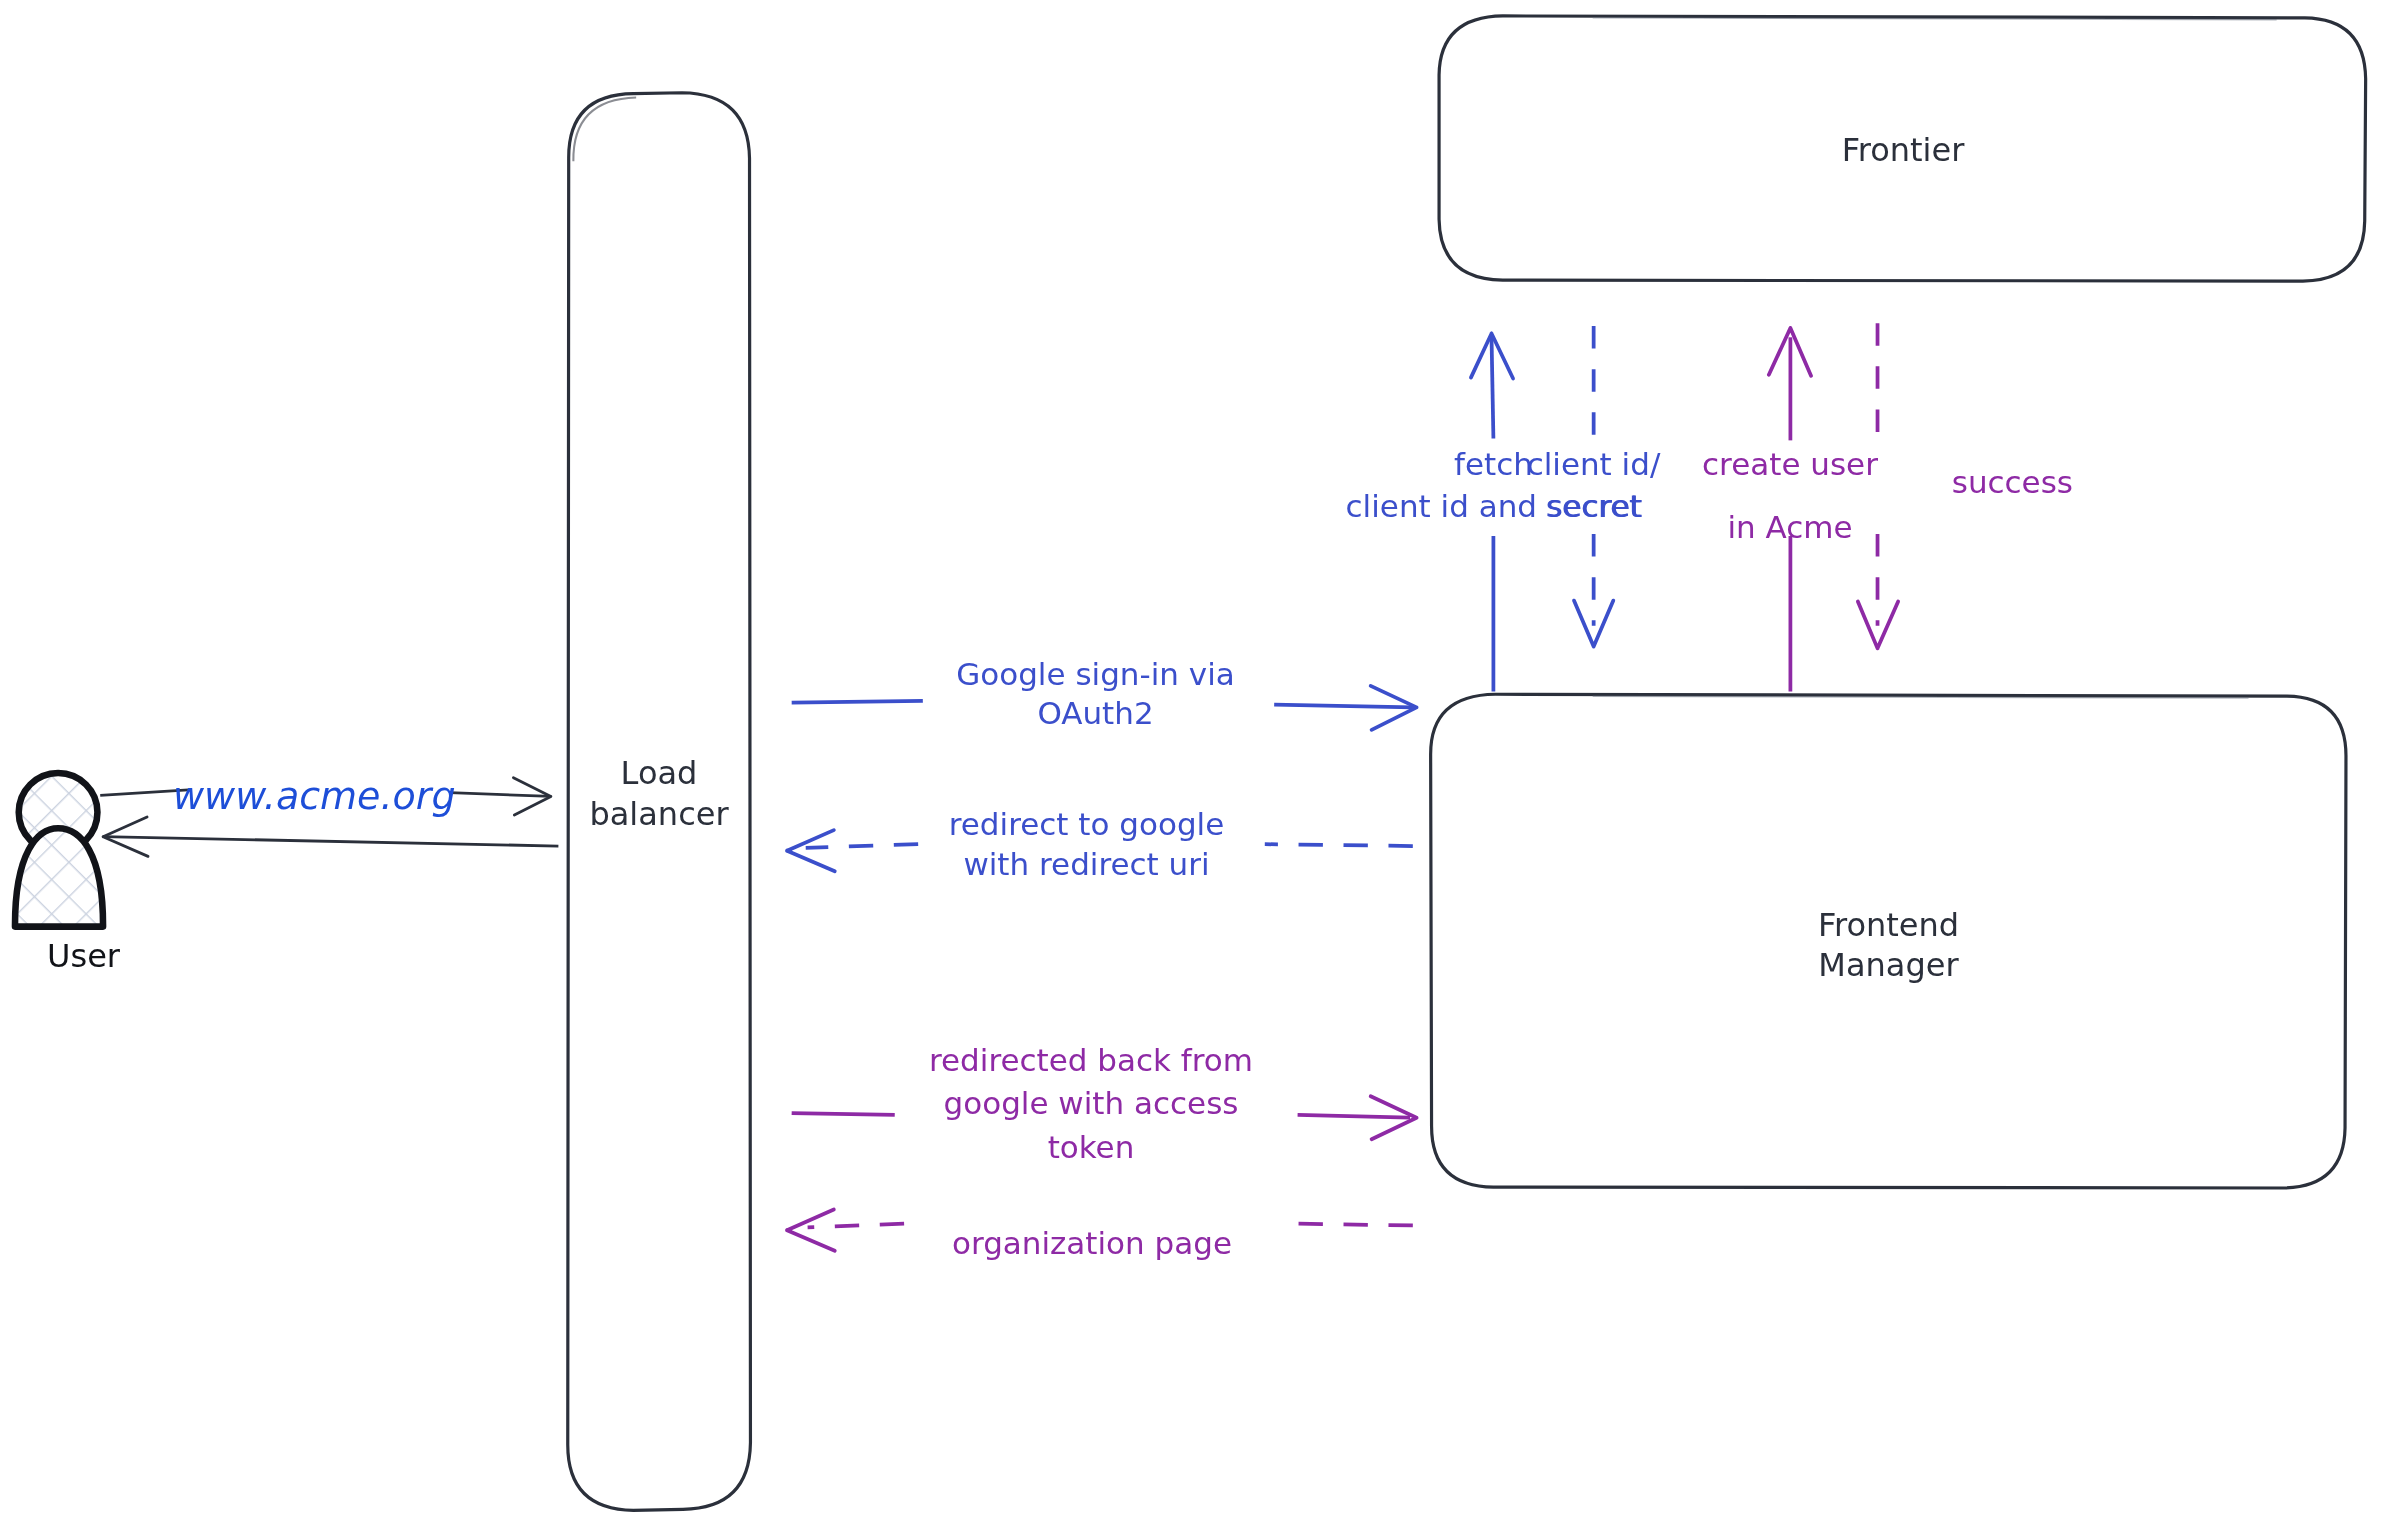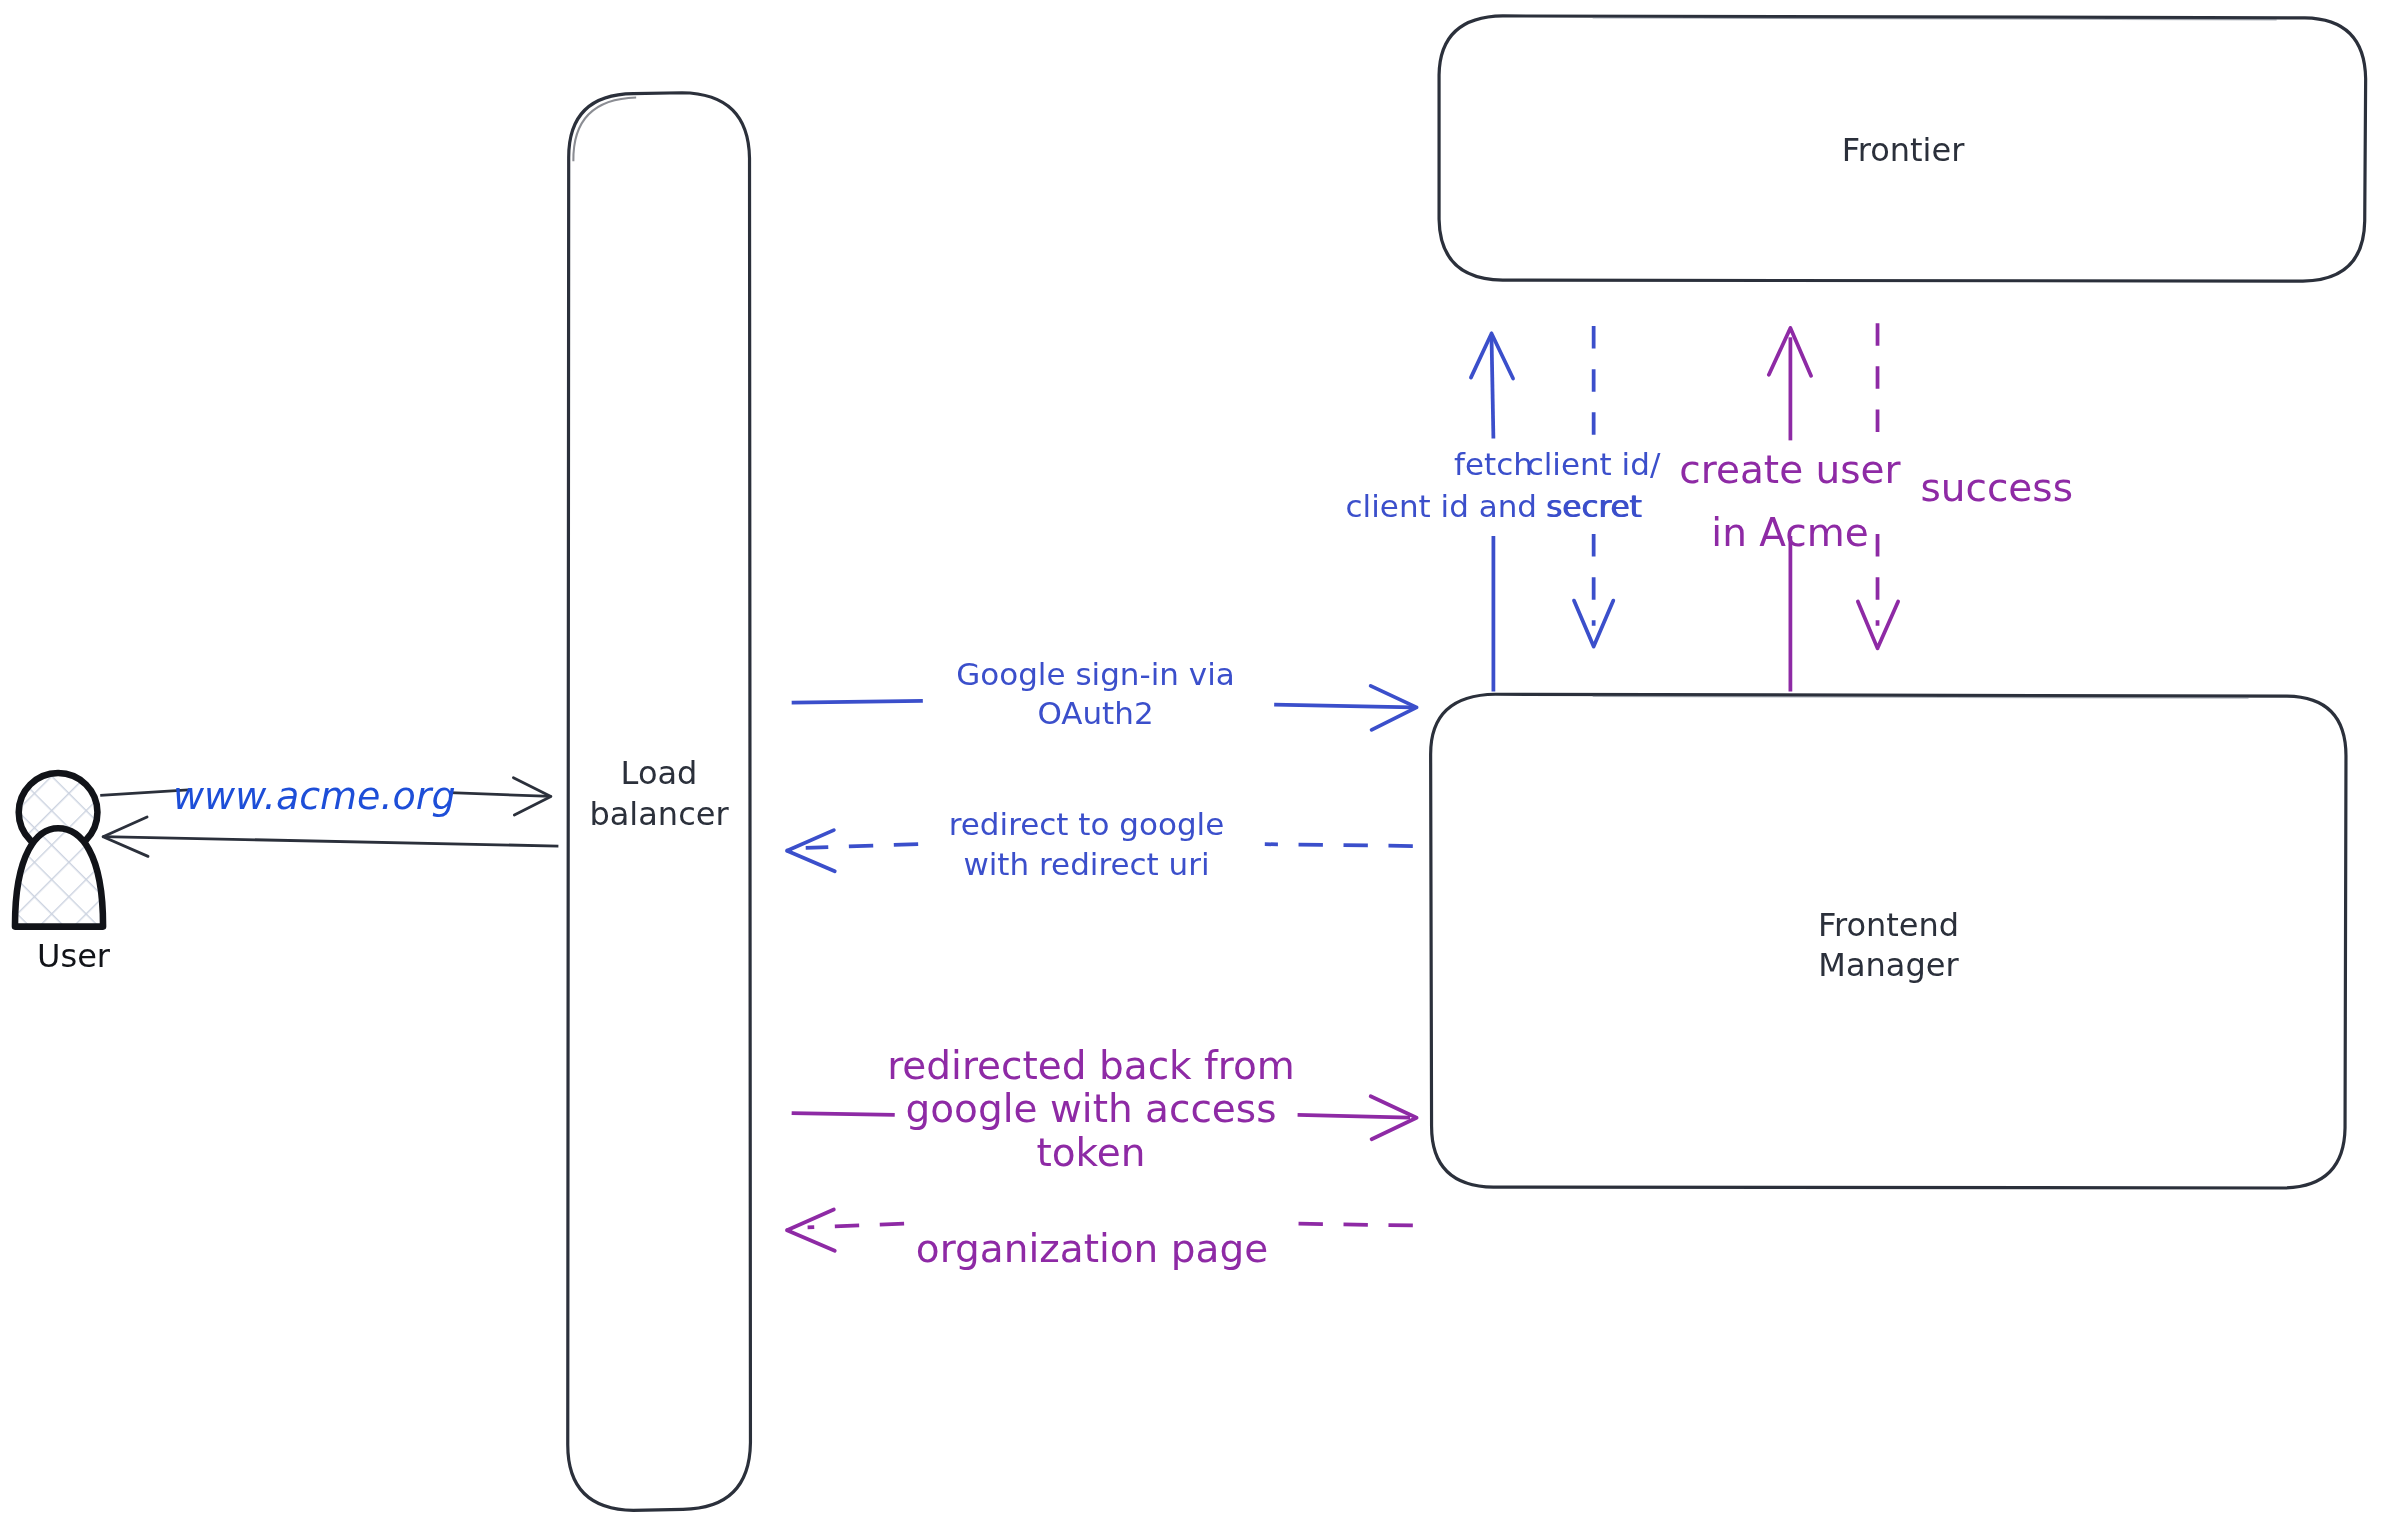--- a/index.html
+++ b/index.html
@@ -4,21 +4,21 @@
 <style>
   html,body{margin:0;padding:0;background:#ffffff;}
   body{width:2405px;height:1530px;position:relative;overflow:hidden;
        font-family:"DejaVu Sans", sans-serif;}
   .stage{position:absolute;inset:0;width:2405px;height:1530px;}
   svg.layer{position:absolute;left:0;top:0;width:2405px;height:1530px;overflow:visible;}
   .lbl{position:absolute;text-align:center;line-height:1.22;white-space:pre;
        font-family:"DejaVu Sans", sans-serif;}
   .node-lbl{color:#2b303b;font-size:32px;}
   .edge-blue{color:#3b4fcb;font-size:31px;}
-  .edge-purple{color:#8e2aa5;font-size:39px;}
+  .edge-purple{color:#8e2aa5;font-size:31px;}
   .edge-dark{color:#1d4ed8;font-size:38px;font-style:italic;}
   .actor-lbl{color:#111318;font-size:32px;}
 </style>
 </head>
 <body>
 
 <div class="stage">
 
   <svg class="layer" viewBox="0 0 2567 1633" xmlns="http://www.w3.org/2000/svg">
     <defs>
@@ -106,21 +106,21 @@
       <path d="M 1911 350 L 1888 400 M 1911 350 L 1933 401" fill="none" stroke="#8e2aa5" stroke-width="4" stroke-linecap="round"></path>
     </g>
 
     <g>
       <line x1="2004" y1="345" x2="2004" y2="470" stroke="#8e2aa5" stroke-width="4" stroke-dasharray="24 22"></line>
       <line x1="2004" y1="570" x2="2004" y2="668" stroke="#8e2aa5" stroke-width="4" stroke-dasharray="24 22"></line>
       <path d="M 2004 692 L 1983 642 M 2004 692 L 2026 642" fill="none" stroke="#8e2aa5" stroke-width="4" stroke-linecap="round"></path>
     </g>
   </svg>
 
-  <div class="lbl actor-lbl" style="left:8px;top:937px;width:131px;">User</div>
+  <div class="lbl actor-lbl" style="left:18px;top:937px;width:131px;">User</div>
 
   <div class="lbl node-lbl" style="left:567px;top:754px;width:184px;">Load</div>
   <div class="lbl node-lbl" style="left:567px;top:795px;width:184px;">balancer</div>
 
   <div class="lbl node-lbl" style="left:1439px;top:131px;width:928px;">Frontier</div>
 
   <div class="lbl node-lbl" style="left:1431px;top:906px;width:915px;">Frontend</div>
   <div class="lbl node-lbl" style="left:1431px;top:946px;width:915px;">Manager</div>
 
   <div class="lbl edge-dark" style="left:173px;top:773px;width:281px;">www.acme.org</div>

